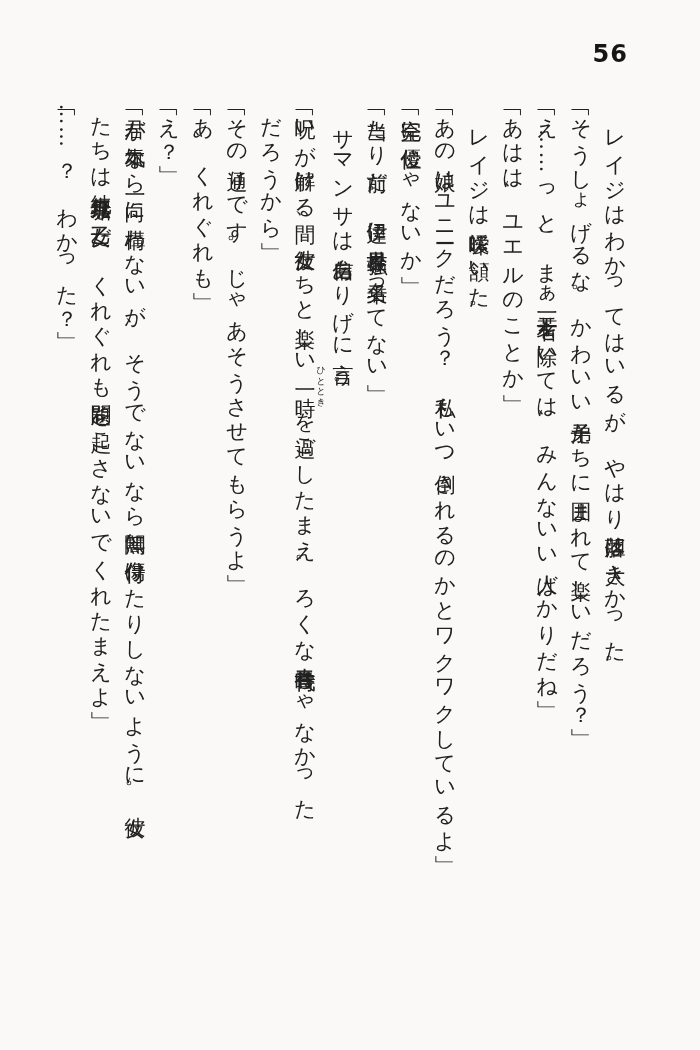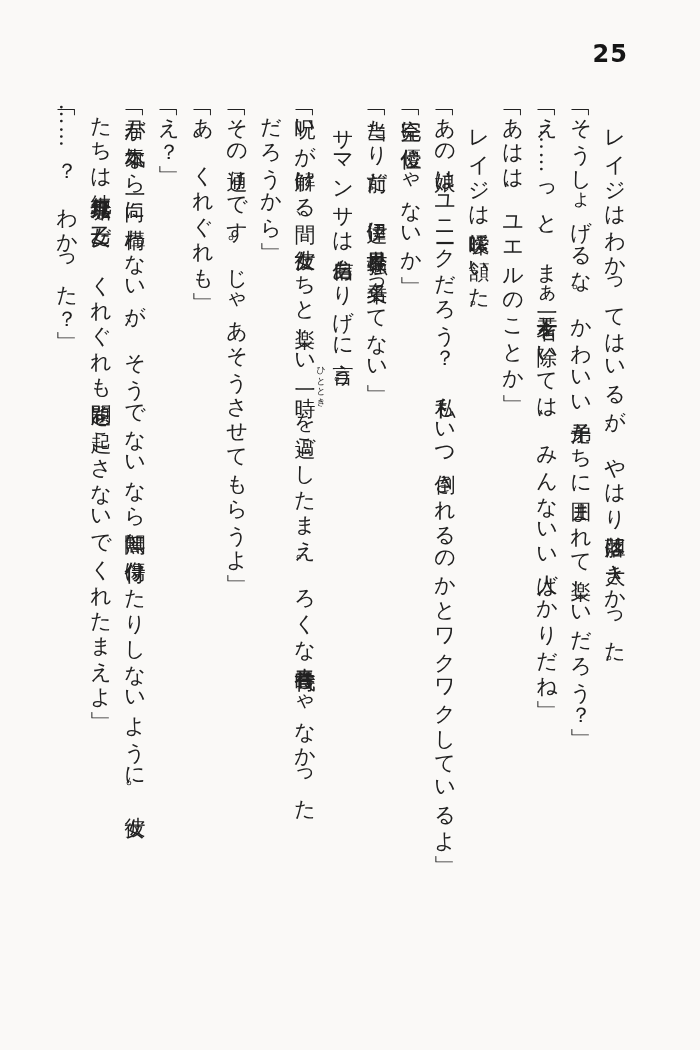--- a/index.html
+++ b/index.html
@@ -52,21 +52,21 @@
     font-size: 9px;
     letter-spacing: 0;
     color: #2a2a2a;
   }
 </style>
 </head>
 <body>
 
 <div class="page">
 
-  <div class="page-number">25</div>
+  <div class="page-number">56</div>
 
   <div class="text-block">
 
     <p class="col indent"><span>レイジはわかってはいるが、やはり落胆は大きかった。</span></p>
 
     <p class="col"><span>「そうしょげるな。かわいい弟子たちに囲まれて楽しいだろう？」</span></p>
 
     <p class="col"><span>「え……っと、まぁ若干一名を除いては、みんないい人ばかりだね」</span></p>
 
     <p class="col"><span>「あはは、ユエルのことか」</span></p>

